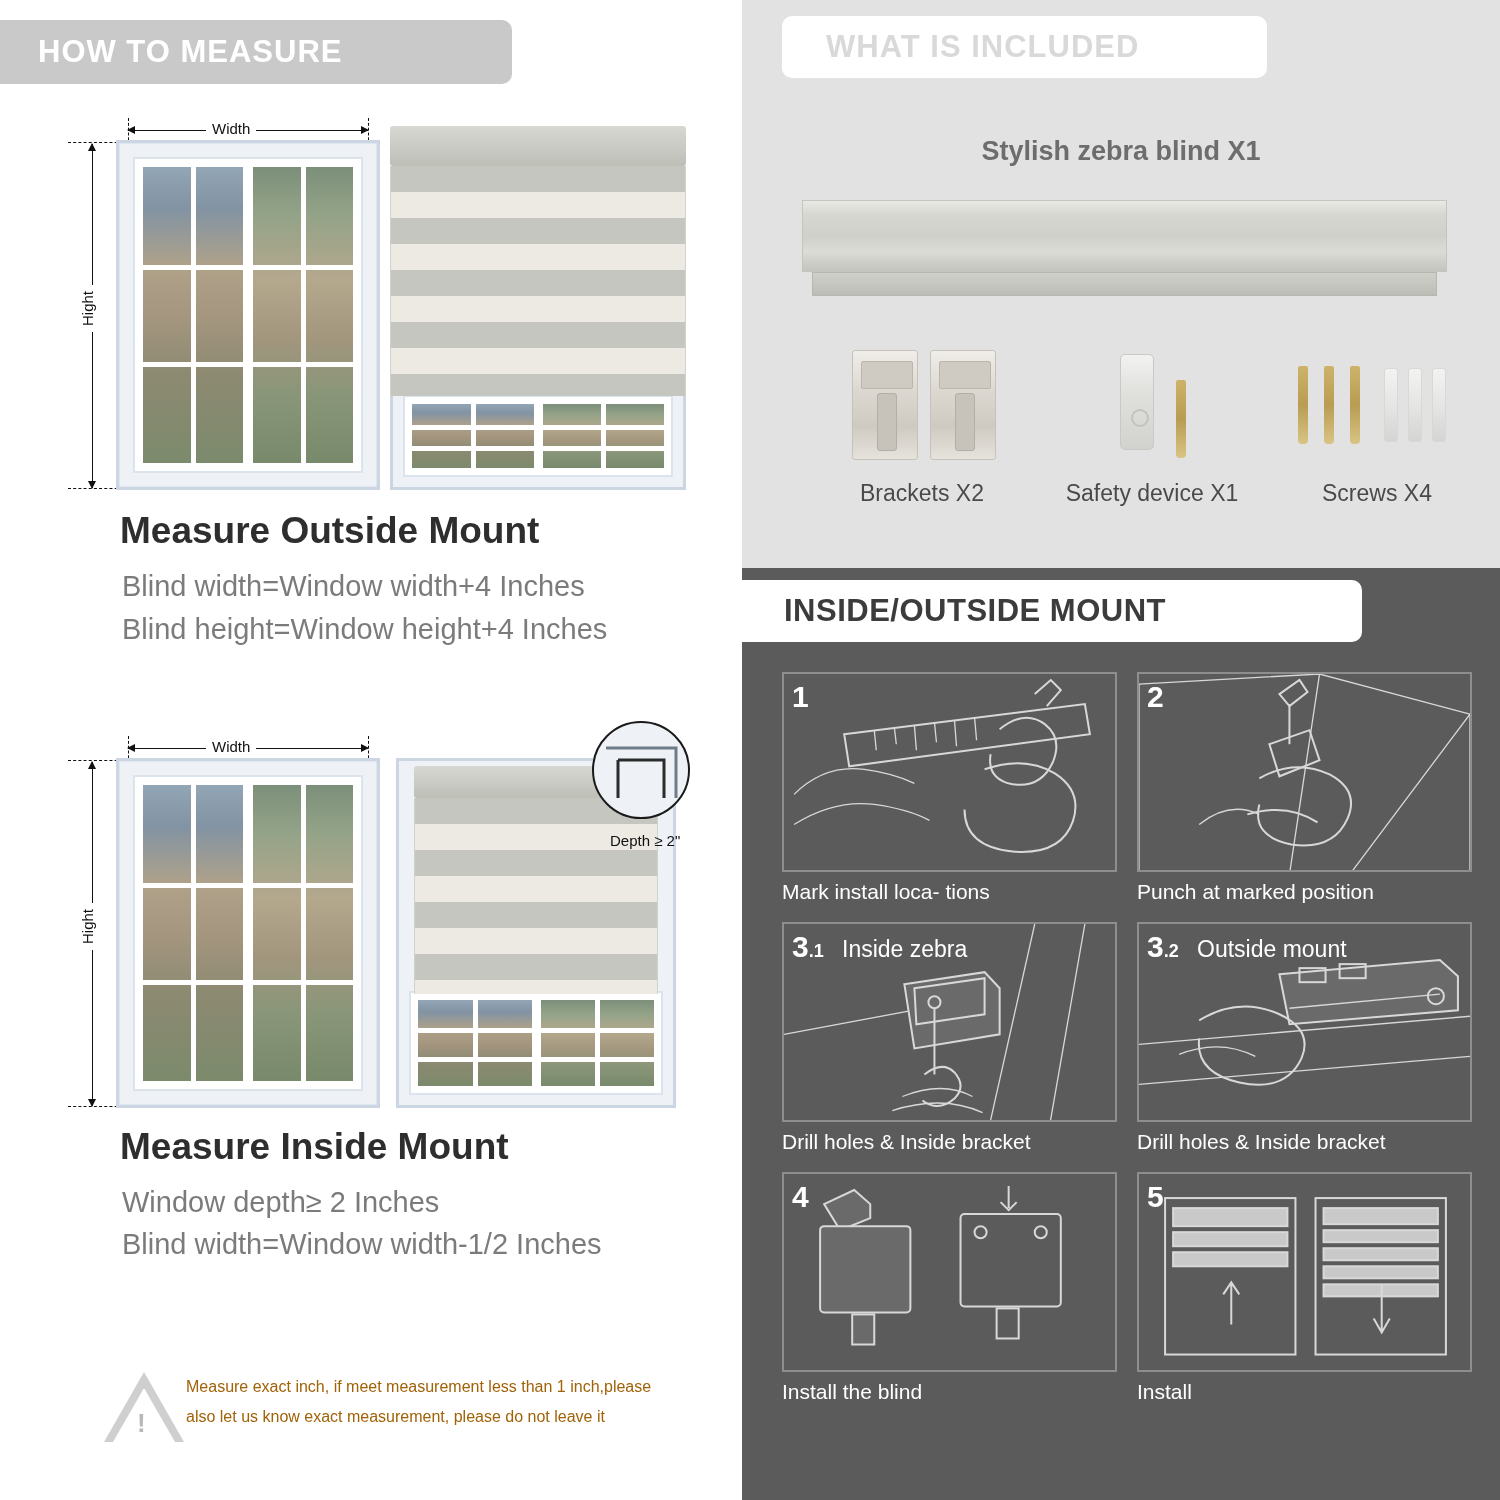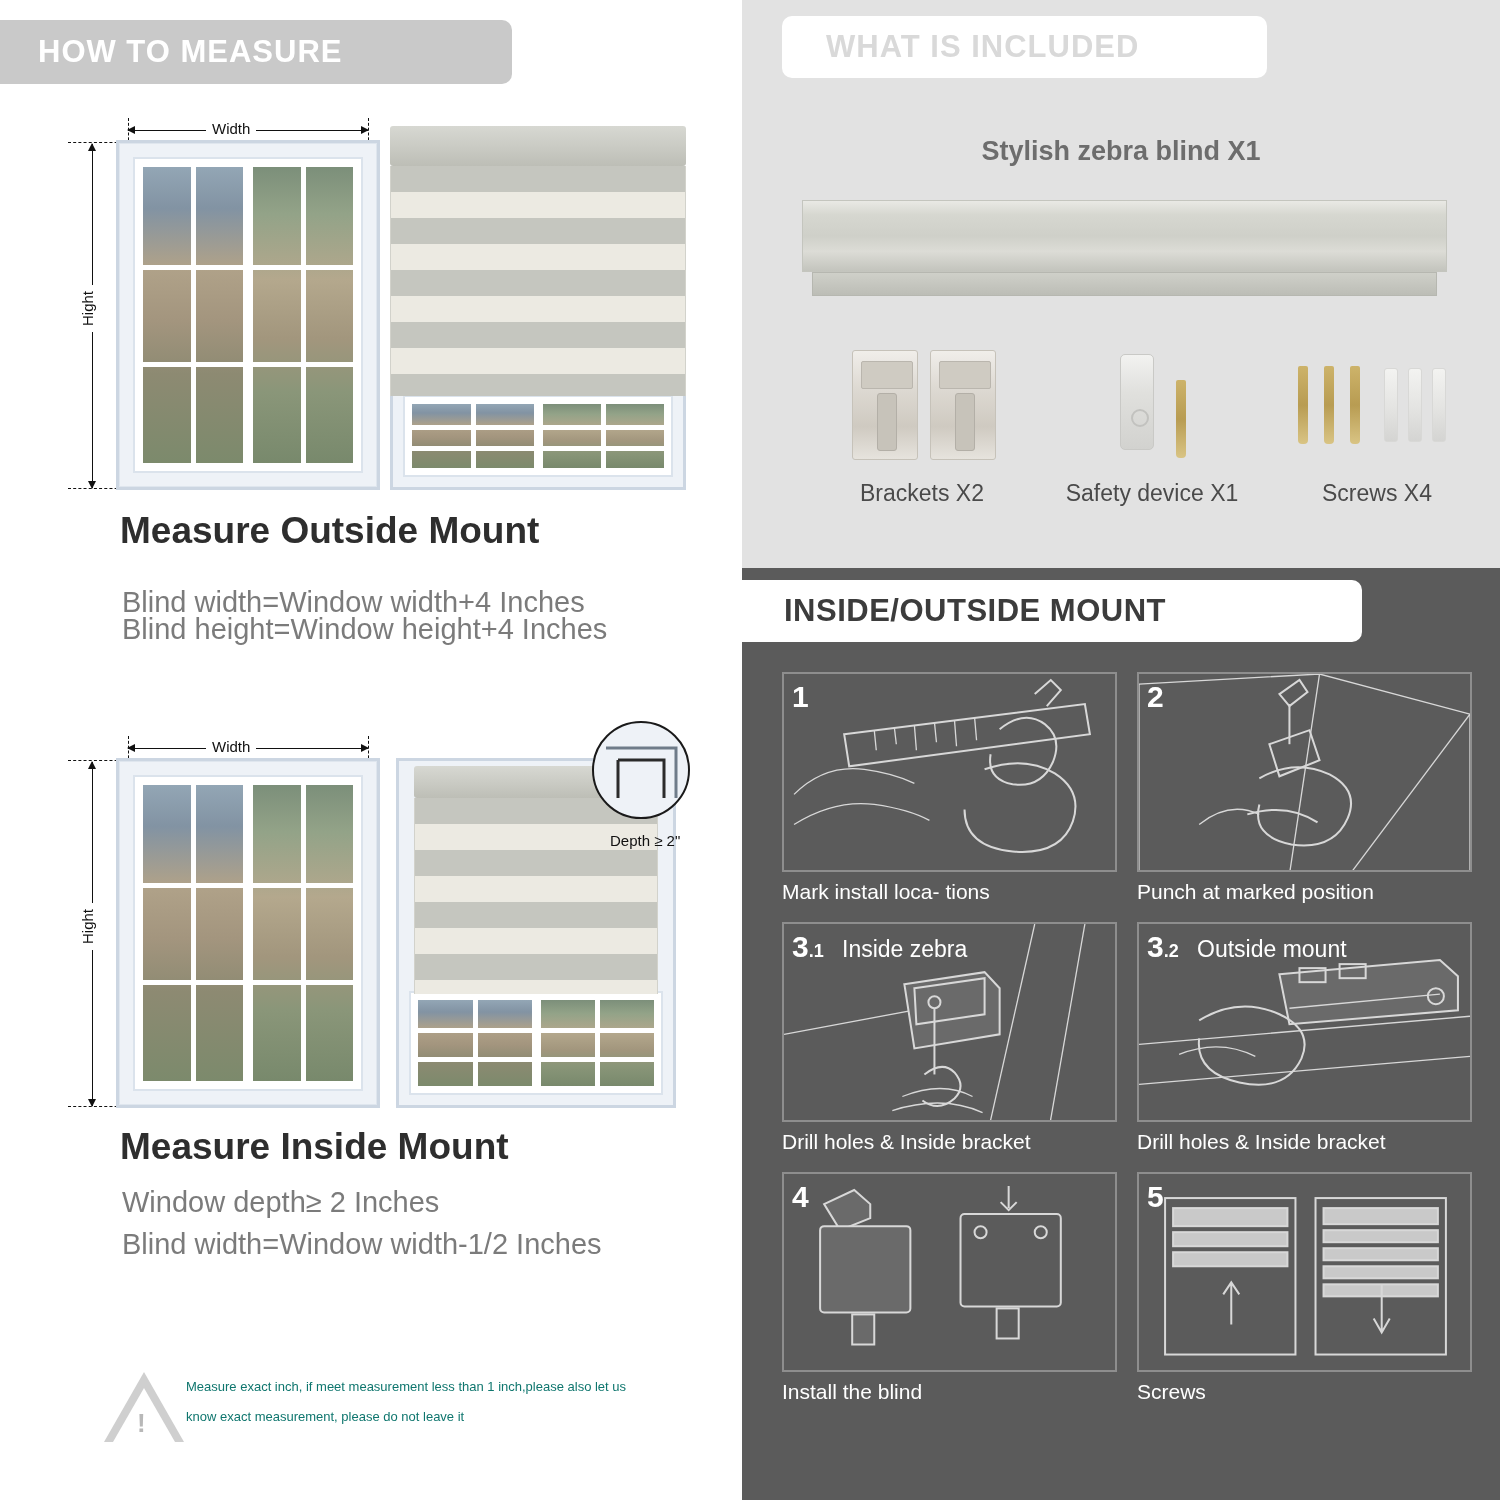--- a/index.html
+++ b/index.html
@@ -136,21 +136,21 @@
     position:absolute; width:0; height:0;
     border-left:40px solid transparent; border-right:40px solid transparent;
     border-bottom:70px solid #cfcfcf;
   }
   .warn-tri-in {
     position:absolute; width:0; height:0;
     border-left:31px solid transparent; border-right:31px solid transparent;
     border-bottom:54px solid #ffffff;
   }
   .warn-excl { position:absolute; font-size:26px; color:#b8b8b8; font-weight:bold; }
-  .warn-text { position:absolute; font-size:13px; color:#0f766e; line-height:30px; width:470px; }
+  .warn-text { position:absolute; font-size:16px; color:#a16207; line-height:30px; width:470px; }
 
   
   .right { width:672px; height:1500px; position:relative; }
 
   .included {
     position:absolute; left:0; top:0; width:758px; height:568px;
     background:#e2e2e2;
   }
   .tab-white {
     position:absolute; left:40px; top:16px; width:485px; height:62px;
@@ -295,21 +295,21 @@
                   <div class="vbar"></div>
                 </div>
             </div>
           </div>
           <div class="blind-head"></div>
           <div class="blind-body" style="height:230px;"></div>
         </div>
       </div>
 
       <h2 class="sect" style="left:104px; top:400px;">Measure Outside Mount</h2>
-      <div class="line" style="left:106px; top:460px;margin-top:16px;">Blind width=Window width+4 Inches</div>
+      <div class="line" style="left:106px; top:460px;">Blind width=Window width+4 Inches</div>
       <div class="line" style="left:106px; top:503px;">Blind height=Window height+4 Inches</div>
     </div>
 
     <div class="measure-block" style="top:728px; height:620px;">
 
       <div class="illus">
         <div class="tick-v" style="left:112px; top:8px; height:32px;"></div>
         <div class="tick-v" style="left:352px; top:8px; height:32px;"></div>
         <div class="dimline-h" style="left:112px; top:20px; width:240px;"></div>
         <div class="dim-label" style="left:190px; top:10px;">Width</div>
@@ -520,19 +520,19 @@
               <path d="M92 150 L92 110 M84 120 L92 108 L100 120"></path>
               <rect x="176" y="24" width="130" height="156"></rect>
               <rect x="184" y="34" width="114" height="16" class="fillwhite"></rect>
               <rect x="184" y="56" width="114" height="12" class="fillwhite"></rect>
               <rect x="184" y="74" width="114" height="12" class="fillwhite"></rect>
               <rect x="184" y="92" width="114" height="12" class="fillwhite"></rect>
               <rect x="184" y="110" width="114" height="12" class="fillwhite"></rect>
               <path d="M242 110 L242 156 M234 144 L242 158 L250 144"></path>
             </svg>
           </div>
-          <div class="step-cap">Screws</div>
+          <div class="step-cap">Install</div>
         </div>
 
       </div>
     </div>
   </div>
 </div>
 
 </body></html>

